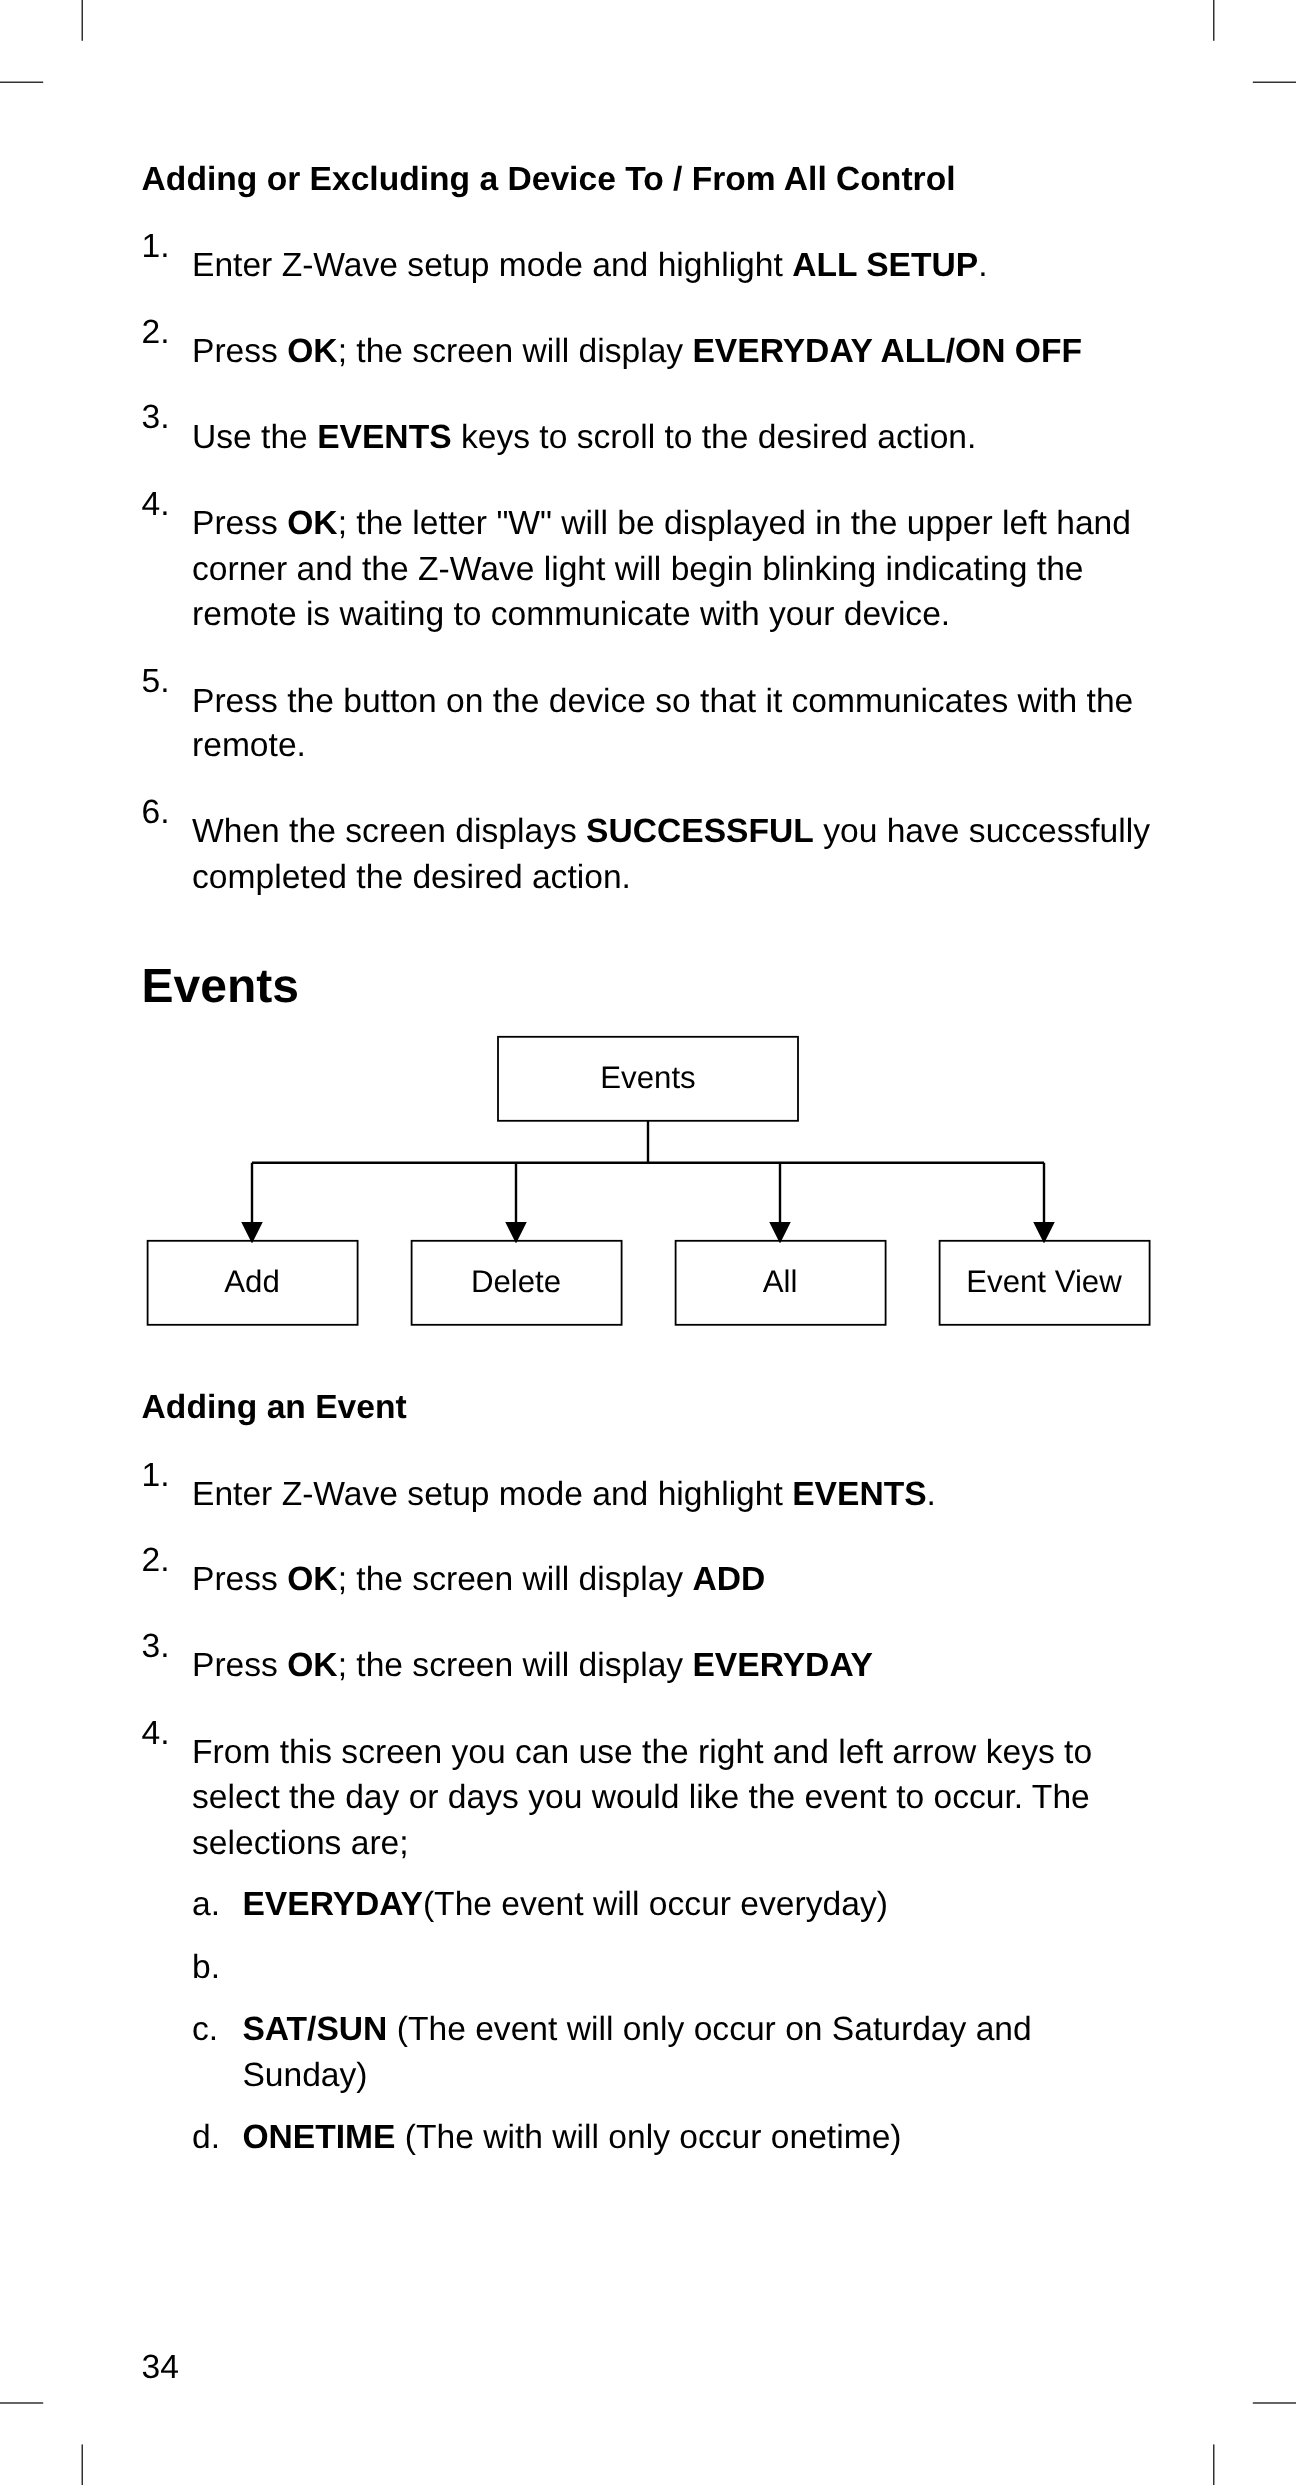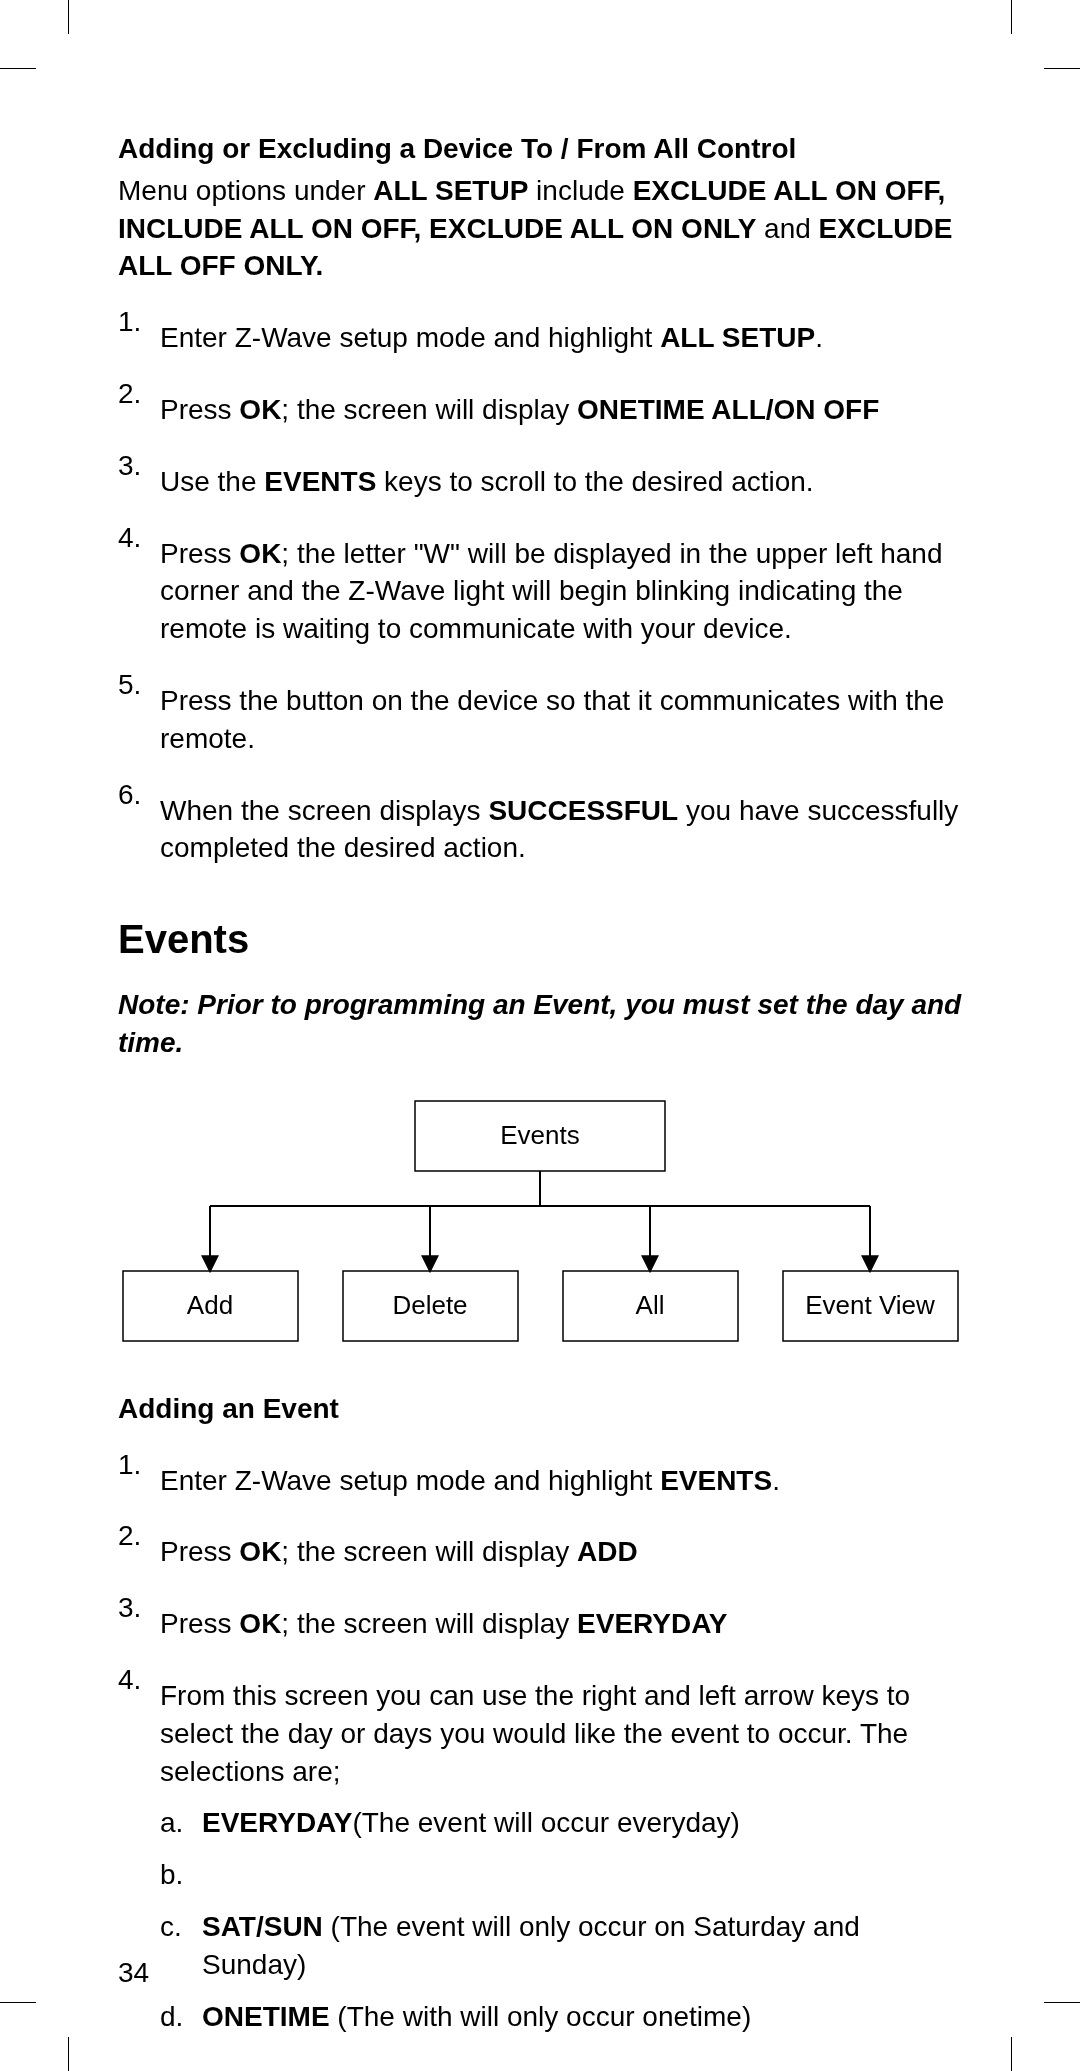--- a/index.html
+++ b/index.html
@@ -112,35 +112,32 @@
   <div class="crop-h" style="right:0; top:68px;"></div>
   <div class="crop-v" style="left:68px; bottom:0;"></div>
   <div class="crop-v" style="right:68px; bottom:0;"></div>
   <div class="crop-h" style="left:0; bottom:68px;"></div>
   <div class="crop-h" style="right:0; bottom:68px;"></div>
 
   <div class="content">
 
     
     <h3 class="subhead">Adding or Excluding a Device To / From All Control</h3>
-    <p class="body">
-      <span>Menu options under </span><span class="bold">ALL SETUP</span><span> include </span><span class="bold">EXCLUDE ALL ON OFF, INCLUDE ALL ON OFF, EXCLUDE ALL ON ONLY</span><span> and </span><span class="bold">EXCLUDE ALL OFF ONLY.</span>
-    </p>
 
     <ol class="numlist">
       <li>
         <span class="num">1.</span>
         <span class="liBody">
           <span>Enter Z-Wave setup mode and highlight </span><span class="bold">ALL SETUP</span><span>.</span>
         </span>
       </li>
       <li>
         <span class="num">2.</span>
         <span class="liBody">
-          <span>Press </span><span class="bold">OK</span><span>; the screen will display </span><span class="bold">ONETIME ALL/ON OFF</span>
+          <span>Press </span><span class="bold">OK</span><span>; the screen will display </span><span class="bold">EVERYDAY ALL/ON OFF</span>
         </span>
       </li>
       <li>
         <span class="num">3.</span>
         <span class="liBody">
           <span>Use the </span><span class="bold">EVENTS</span><span> keys to scroll to the desired action.</span>
         </span>
       </li>
       <li>
         <span class="num">4.</span>
@@ -155,21 +152,20 @@
       <li>
         <span class="num">6.</span>
         <span class="liBody">
           <span>When the screen displays </span><span class="bold">SUCCESSFUL</span><span> you have successfully completed the desired action.</span>
         </span>
       </li>
     </ol>
 
     
     <h2 class="section">Events</h2>
-    <p class="note">Note: Prior to programming an Event, you must set the day and time.</p>
 
     
     <svg class="diagram" viewBox="0 0 844 260">
       <defs>
         <marker id="arrow" viewBox="0 0 10 10" refX="6" refY="5" markerWidth="9" markerHeight="9" orient="auto-start-reverse">
           <path d="M 0 0 L 10 5 L 0 10 z" fill="#000"></path>
         </marker>
       </defs>
 
       <rect x="297" y="5" width="250" height="70" fill="none" stroke="#000" stroke-width="1.5"></rect>

